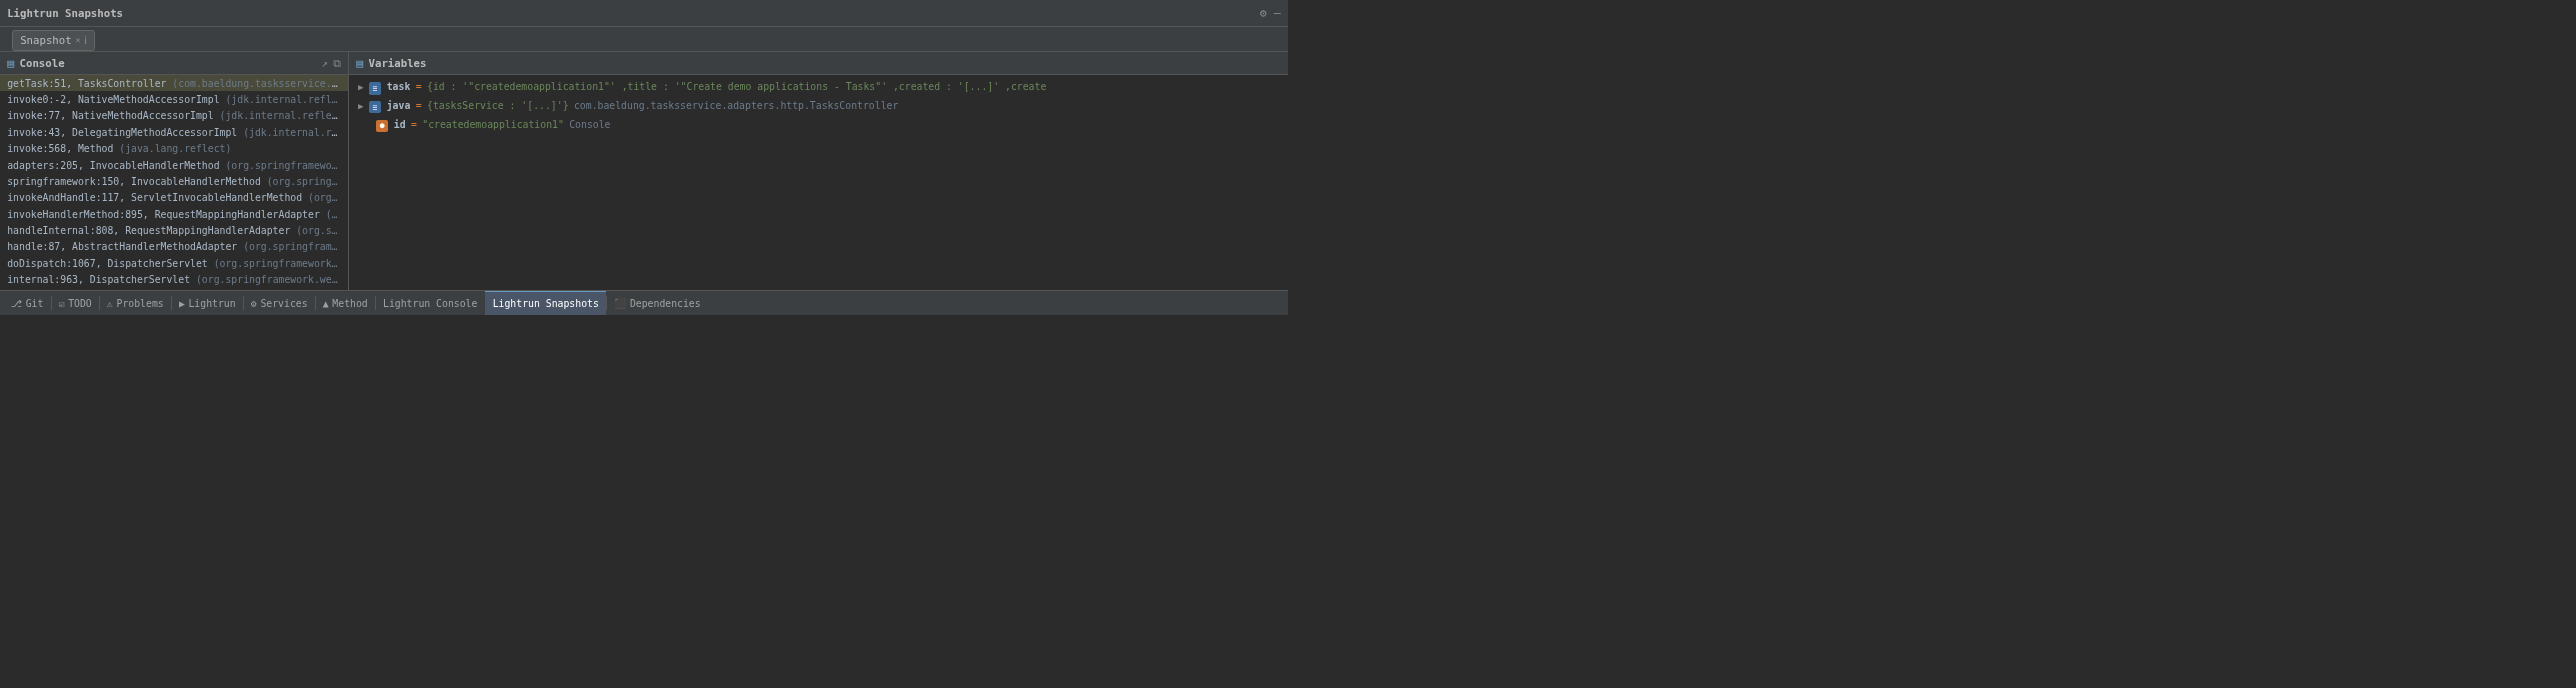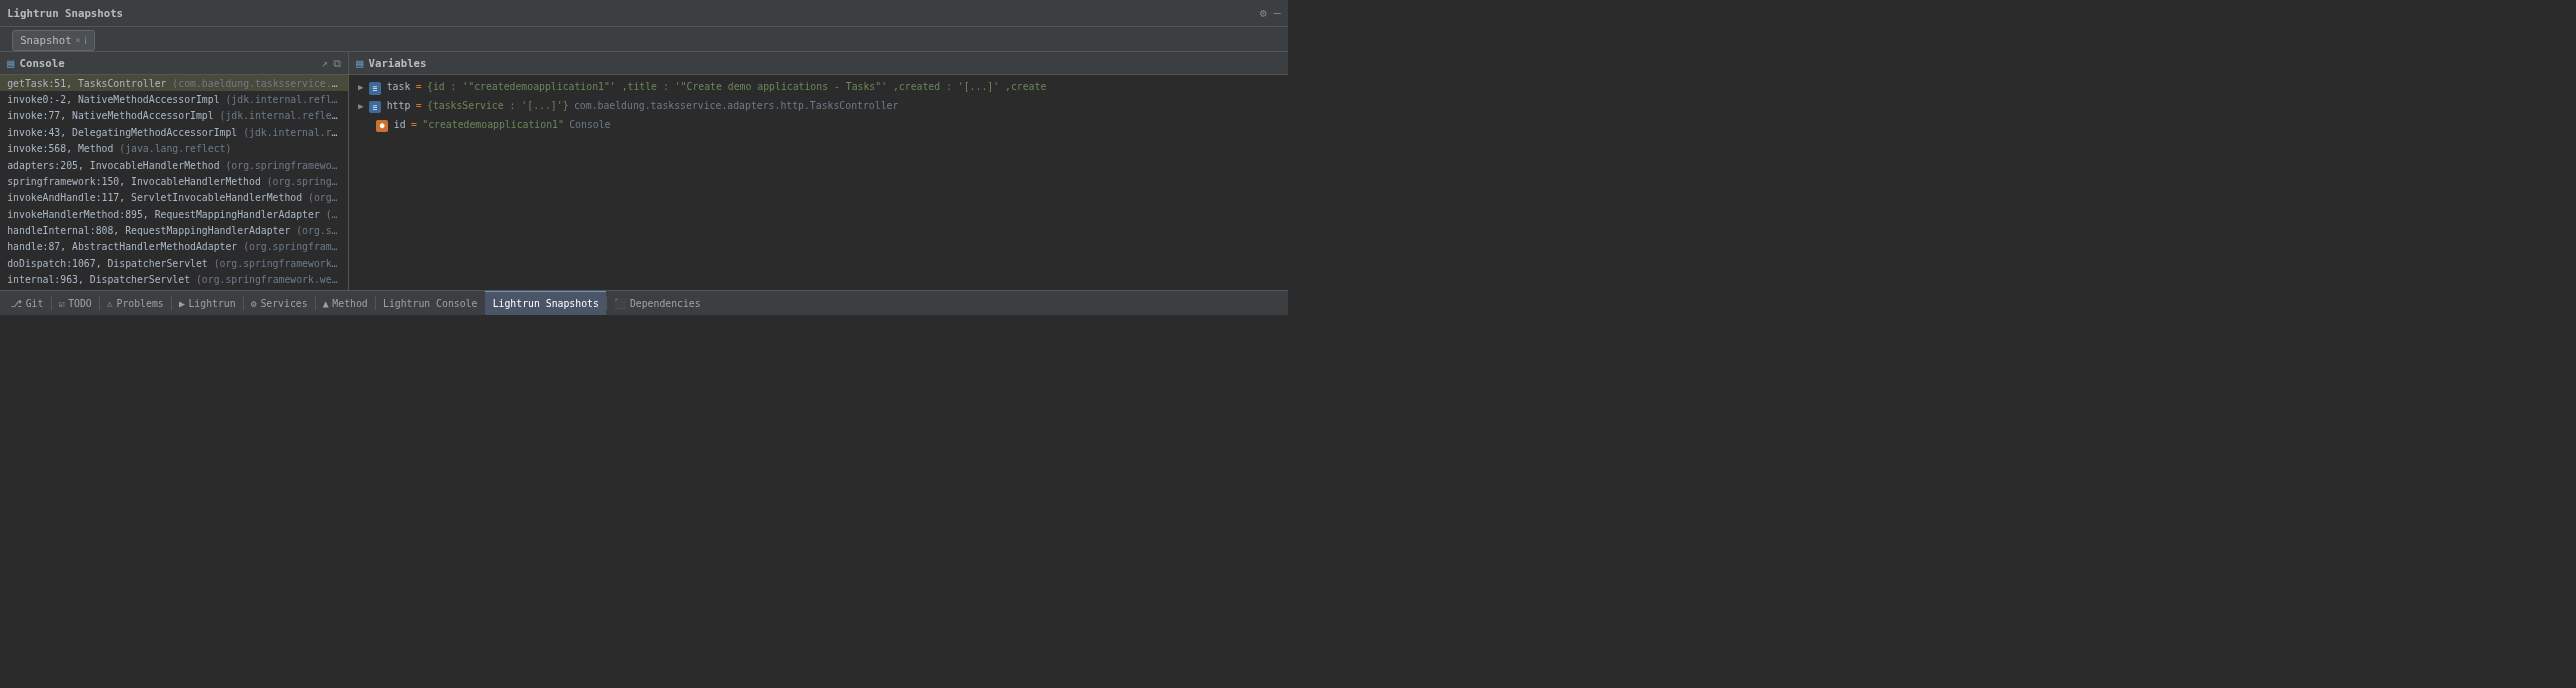--- a/index.html
+++ b/index.html
@@ -185,20 +185,21 @@
     .var-icon.blue {
       background: #3d6b99;
       color: #cce;
     }
     .var-icon.orange {
       background: #c87132;
       color: #ffe;
     }
     .var-name {
       color: #a9b7c6;
+      font-weight: bold;
     }
     .var-equals {
       color: #cc7832;
     }
     .var-value {
       color: #6a8759;
     }
     .var-value.string {
       color: #6a8759;
     }
@@ -309,21 +310,21 @@
     <div class="var-item">
           <span class="var-arrow">▶</span>
           <span class="var-icon blue">≡</span>
           <span class="var-name">task</span>
           <span class="var-equals"> = </span>
           <span class="var-value string">{id : '"createdemoapplication1"' ,title : '"Create demo applications - Tasks"' ,created : '[...]' ,create</span>
         </div>
         <div class="var-item">
           <span class="var-arrow">▶</span>
           <span class="var-icon blue">≡</span>
-          <span class="var-name">http</span>
+          <span class="var-name">java</span>
           <span class="var-equals"> = </span>
           <span class="var-value string">{tasksService : '[...]'}</span> 
           <span class="var-type">com.baeldung.tasksservice.adapters.http.TasksController</span>
         </div>
         <div class="var-item">
           <span style="width:12.5px;display:inline-block"></span>
           <span class="var-icon orange">●</span>
           <span class="var-name">id</span>
           <span class="var-equals"> = </span>
           <span class="var-value string">"createdemoapplication1"</span> 

